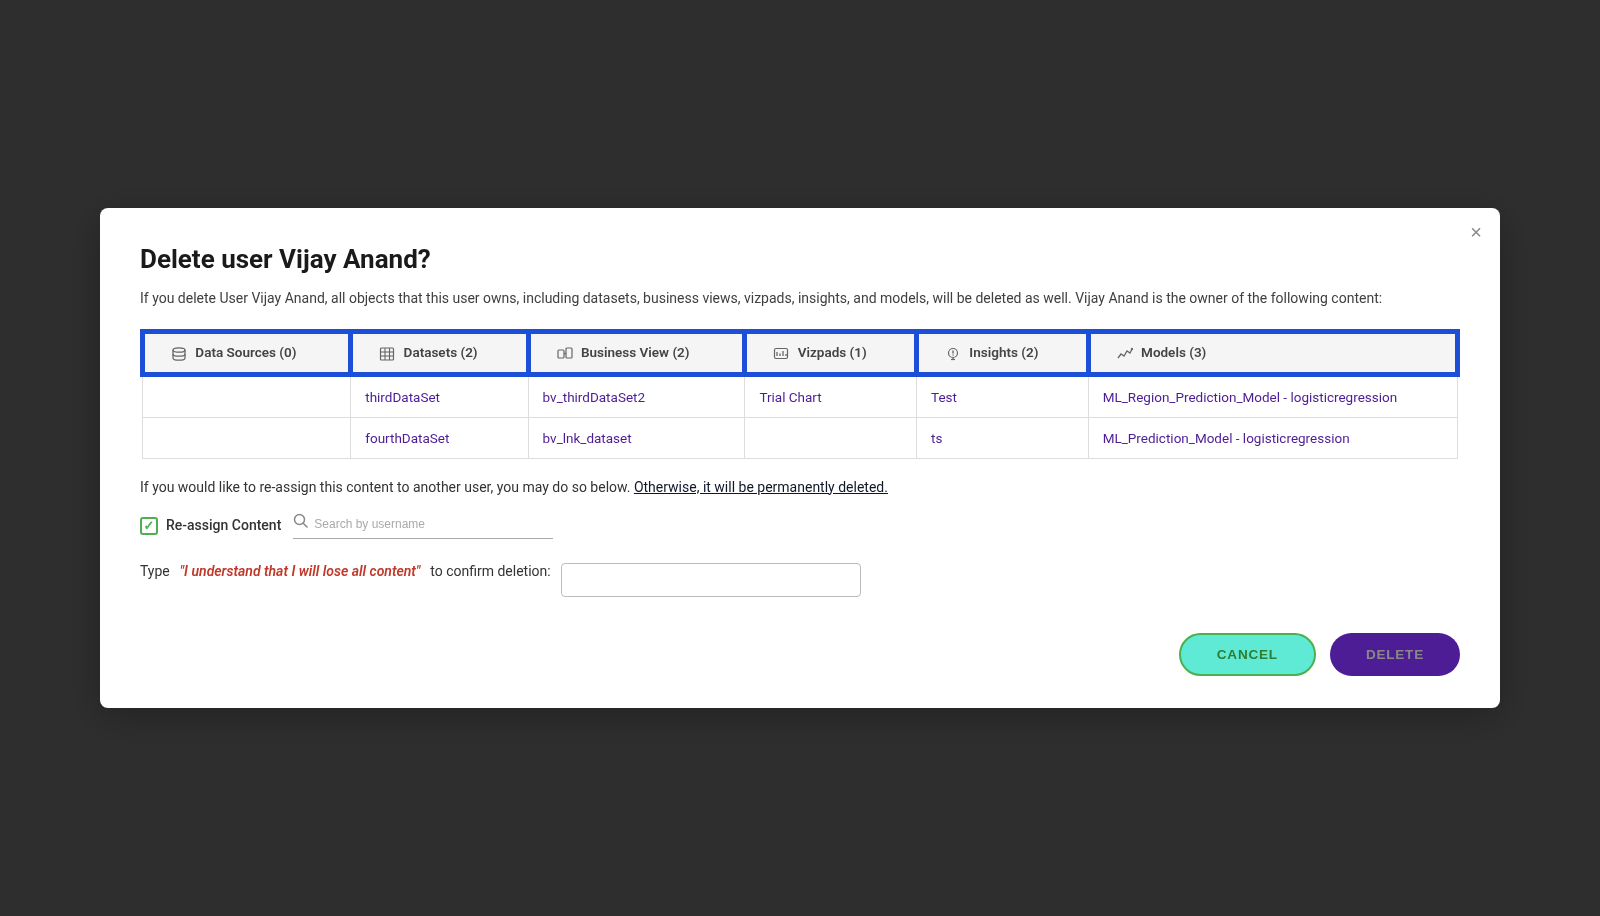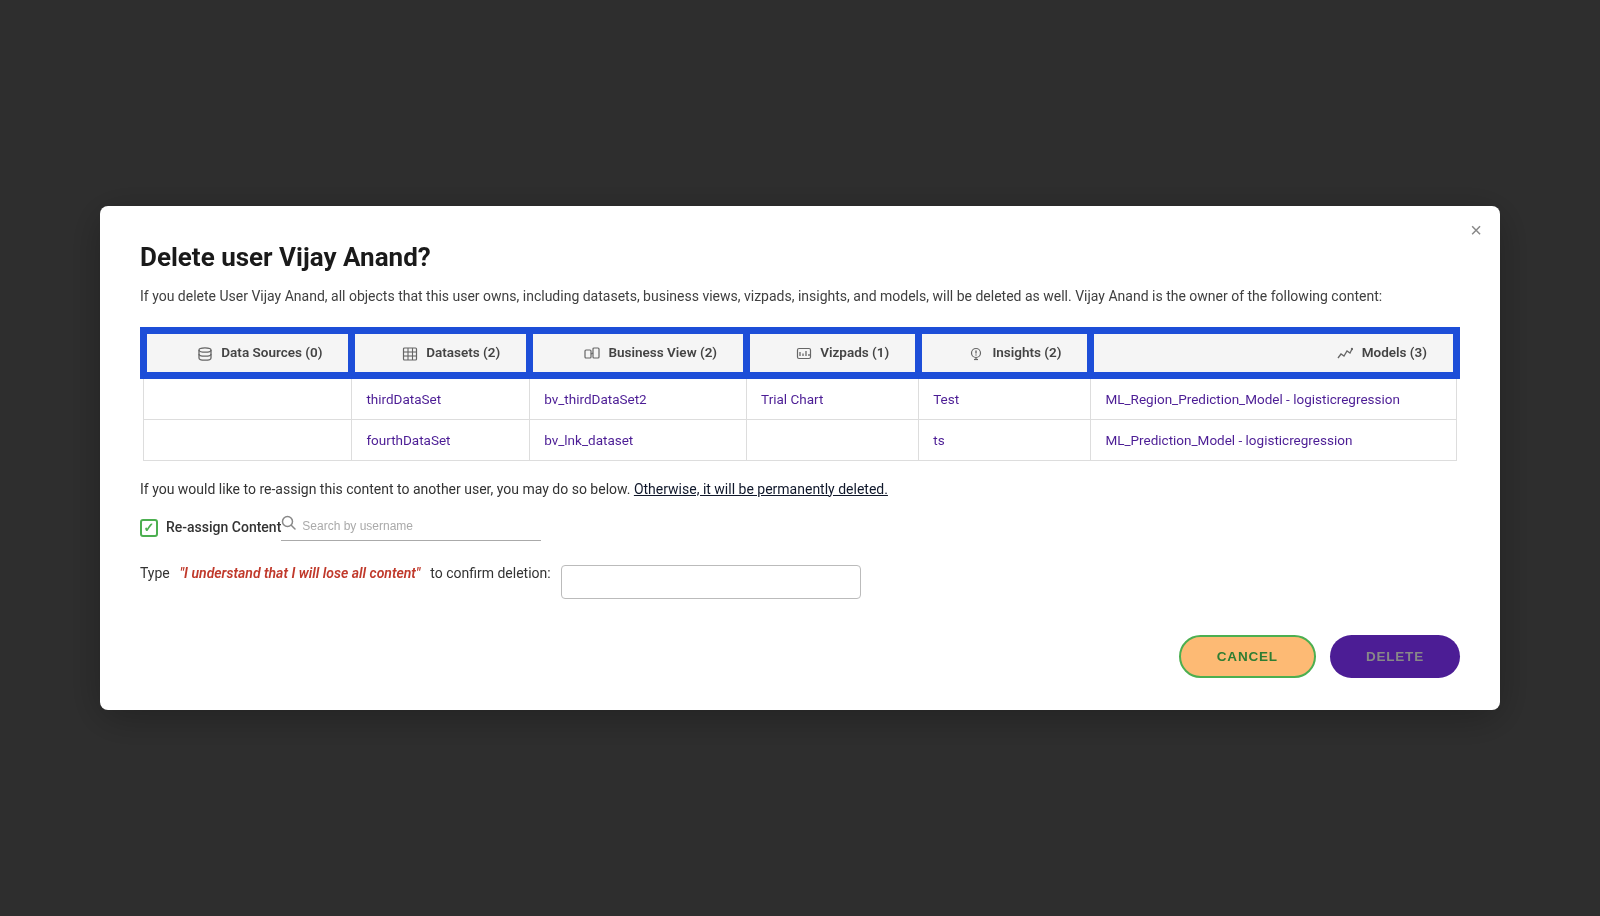--- a/index.html
+++ b/index.html
@@ -54,23 +54,23 @@
     
     .content-table {
       width: 100%;
       border-collapse: collapse;
       border: 1px solid #ccc;
       margin-bottom: 18px;
       font-size: 13.5px;
     }
     .content-table th {
       background: #f5f5f5;
-      border: 7px solid #1d4ed8;
+      border: 5px solid #1d4ed8;
       padding: 10px 26px;
-      text-align: right;
+      text-align: left;
       font-weight: 600;
       color: #444;
       white-space: nowrap;
     }
     .content-table td {
       border: 1px solid #ddd;
       padding: 12px 14px;
       text-align: left;
       color: #4c1d95;
       vertical-align: top;
@@ -89,20 +89,21 @@
       line-height: 1.55;
     }
     .permanently-deleted-link {
       color: #0f172a;
       text-decoration: underline;
       cursor: pointer;
     }
     .reassign-row {
       display: flex;
       align-items: center;
+      gap: 12px;
       margin-top: 14px;
     }
     .checkbox-label {
       display: flex;
       align-items: center;
       gap: 8px;
       font-size: 14px;
       color: #333;
       cursor: pointer;
       font-weight: 500;
@@ -168,21 +169,21 @@
     }
     
     .modal-footer {
       display: flex;
       justify-content: flex-end;
       gap: 14px;
       margin-top: 36px;
     }
     .btn-cancel {
       border: 2px solid #4caf50;
-      background: #fdba74;
+      background: #5eead4;
       color: #2e7d32;
       font-size: 13.5px;
       font-weight: 700;
       letter-spacing: 0.06em;
       padding: 12px 36px;
       border-radius: 30px;
       cursor: pointer;
       text-transform: uppercase;
     }
     .btn-delete {

